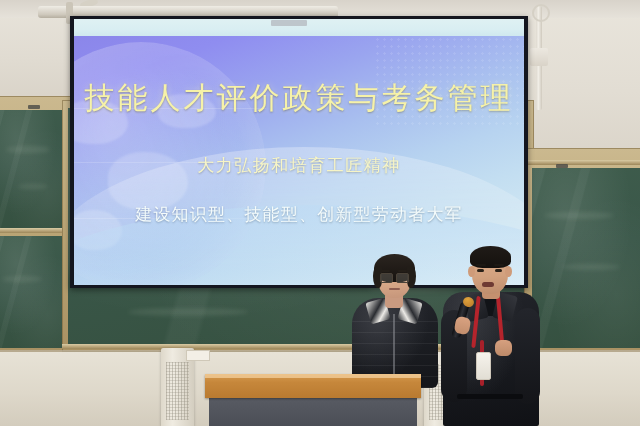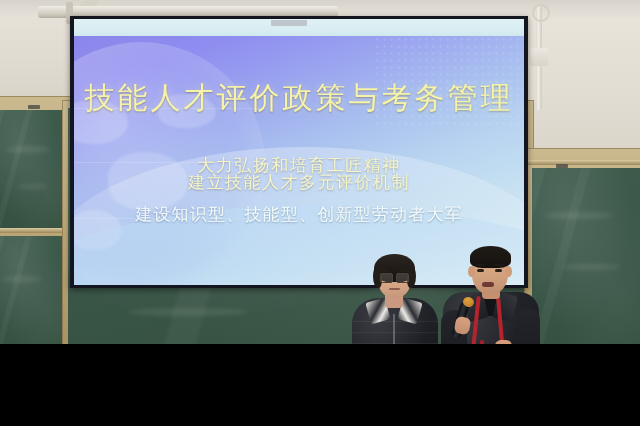--- a/index.html
+++ b/index.html
@@ -1,20 +1,20 @@
 <!DOCTYPE html>
 <html><head>
 <meta charset="utf-8">
 <style>
   html,body{margin:0;padding:0;background:#000;}
   body{font-family:"Liberation Sans",sans-serif;}
 
   #scene{
     position:relative;
-    width:640px;height:344px;
+    width:640px;height:426px;
     overflow:hidden;
     background:#cdc7bd;
   }
 
   
   .ceiling{
     position:absolute;left:0;top:0;width:640px;height:18px;
     background:linear-gradient(#d8d3ca,#e6e2da);
   }
   .wall-right-upper{
@@ -449,21 +449,20 @@
     <div class="globe-lat" style="top:72px;"></div>
     <div class="globe-lat" style="top:126px;"></div>
     <div class="globe-lat" style="top:182px;"></div>
 
     <div class="slide-dots"></div>
     <div class="slide-sweep"></div>
     <div class="slide-sweep2"></div>
 
     <div class="slide-title">技能人才评价政策与考务管理</div>
     <div class="slide-sub sub1">大力弘扬和培育工匠精神</div>
-    <div class="slide-sub sub2">建立技能人才多元评价机制</div>
     <div class="slide-sub sub3">建设知识型、技能型、创新型劳动者大军</div>
   </div>
 
   <div class="cab" style="left:161px;top:348px;width:33px;height:78px;">
     <div class="cab-grill" style="left:5px;top:14px;right:5px;bottom:6px;"></div>
   </div>
   <div class="cab-tag" style="left:186px;top:350px;"></div>
 
   <div class="cab" style="left:424px;top:352px;width:30px;height:74px;">
     <div class="cab-grill" style="left:5px;top:12px;right:5px;bottom:6px;"></div>

